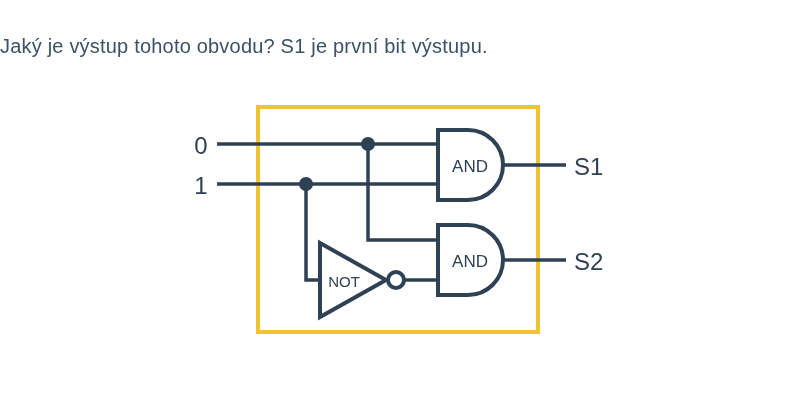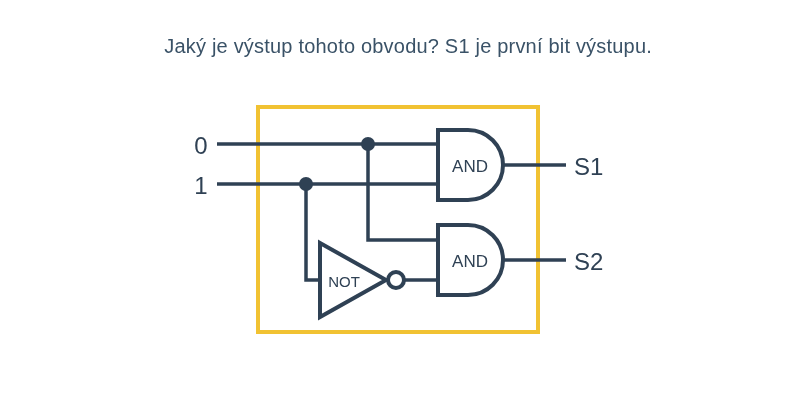--- a/index.html
+++ b/index.html
@@ -6,21 +6,21 @@
     margin: 0; padding: 0;
     width: 800px; height: 400px;
     background: var(--background, #ffffff);
     font-family: "Liberation Sans", "DejaVu Sans", sans-serif;
     overflow: hidden;
   }
   .stage { position: relative; width: 800px; height: 400px; }
   .title {
     position: absolute;
     top: 35px; left: 0; width: 652px;
-    text-align: right;
+    text-align: left;
     font-size: 20px;
     font-weight: 400;
     letter-spacing: 0.2px;
     color: var(--title_text, #3a5267);
   }
   svg.circuit { position: absolute; left: 0; top: 0; }
   .box {
     fill: none;
     stroke: var(--box_border, #f1c232);
     stroke-width: 4;

